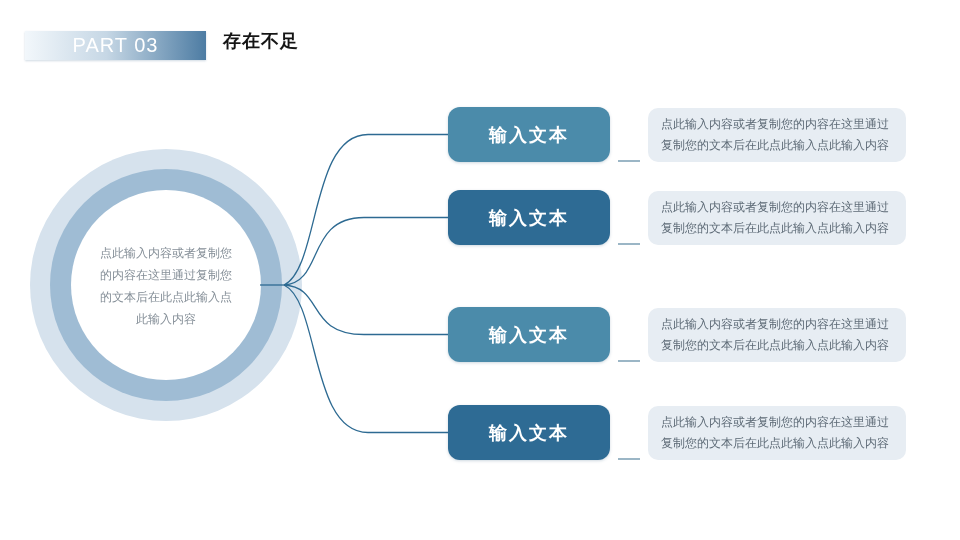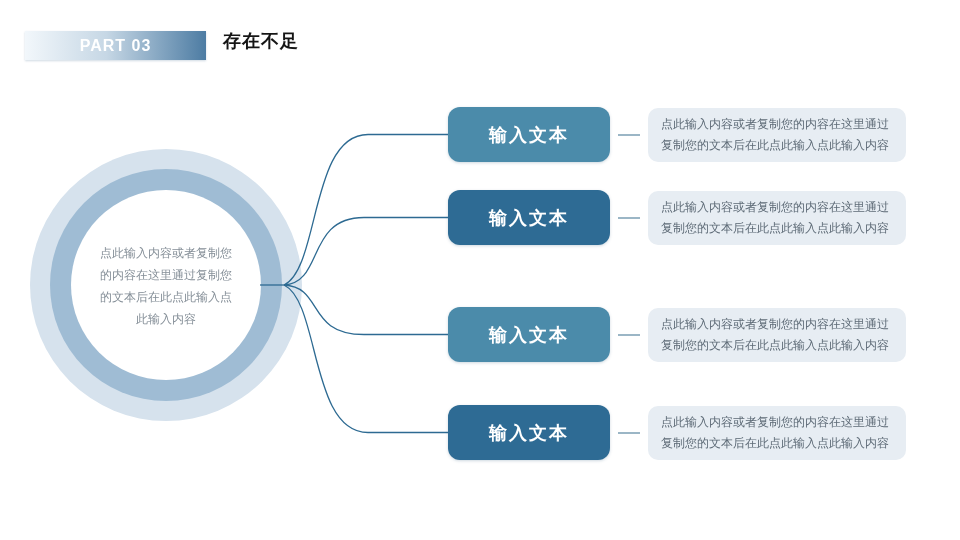--- a/index.html
+++ b/index.html
@@ -12,21 +12,21 @@
   }
 
   
   .part-banner{
     position:absolute;left:25px;top:31px;width:181px;height:29px;
     background:linear-gradient(to right,#f2f7fb 0%,#c6d7e5 45%,#4d7ca3 100%);
     display:flex;align-items:center;justify-content:center;
     box-shadow:0 1px 2px rgba(120,150,175,.35);
   }
   .part-banner span{
-    color:#ffffff;font-size:16px;font-weight:bold;letter-spacing:1px;
+    color:#ffffff;font-size:20px;font-weight:normal;letter-spacing:1px;
   }
   .slide-title{
     position:absolute;left:223px;top:29px;
     font-size:18px;font-weight:bold;color:#151515;letter-spacing:1px;
   }
 
   
   .ring-outer{
     position:absolute;left:30px;top:149px;width:272px;height:272px;
     border-radius:50%;background:#d6e2ed;
@@ -44,21 +44,21 @@
     font-size:12px;line-height:22px;color:#848e97;
     text-align:center;word-break:break-all;
   }
 
   
   .connectors{position:absolute;left:0;top:0;width:960px;height:540px;pointer-events:none;}
 
   
   .row{
     position:absolute;left:448px;width:458px;height:55px;
-    display:flex;align-items:center;
+    display:flex;align-items:flex-end;
   }
   .row-1{top:107px;} .row-2{top:190px;} .row-3{top:307px;} .row-4{top:405px;}
   .branch-btn{
     width:162px;height:55px;border:none;border-radius:12px;
     display:flex;align-items:center;justify-content:center;
     color:#ffffff;font-size:18px;font-weight:bold;letter-spacing:2px;
     font-family:inherit;cursor:pointer;
     box-shadow:0 1px 3px rgba(60,100,130,.25);
   }
   .btn-light{background:#4b8baa;}

